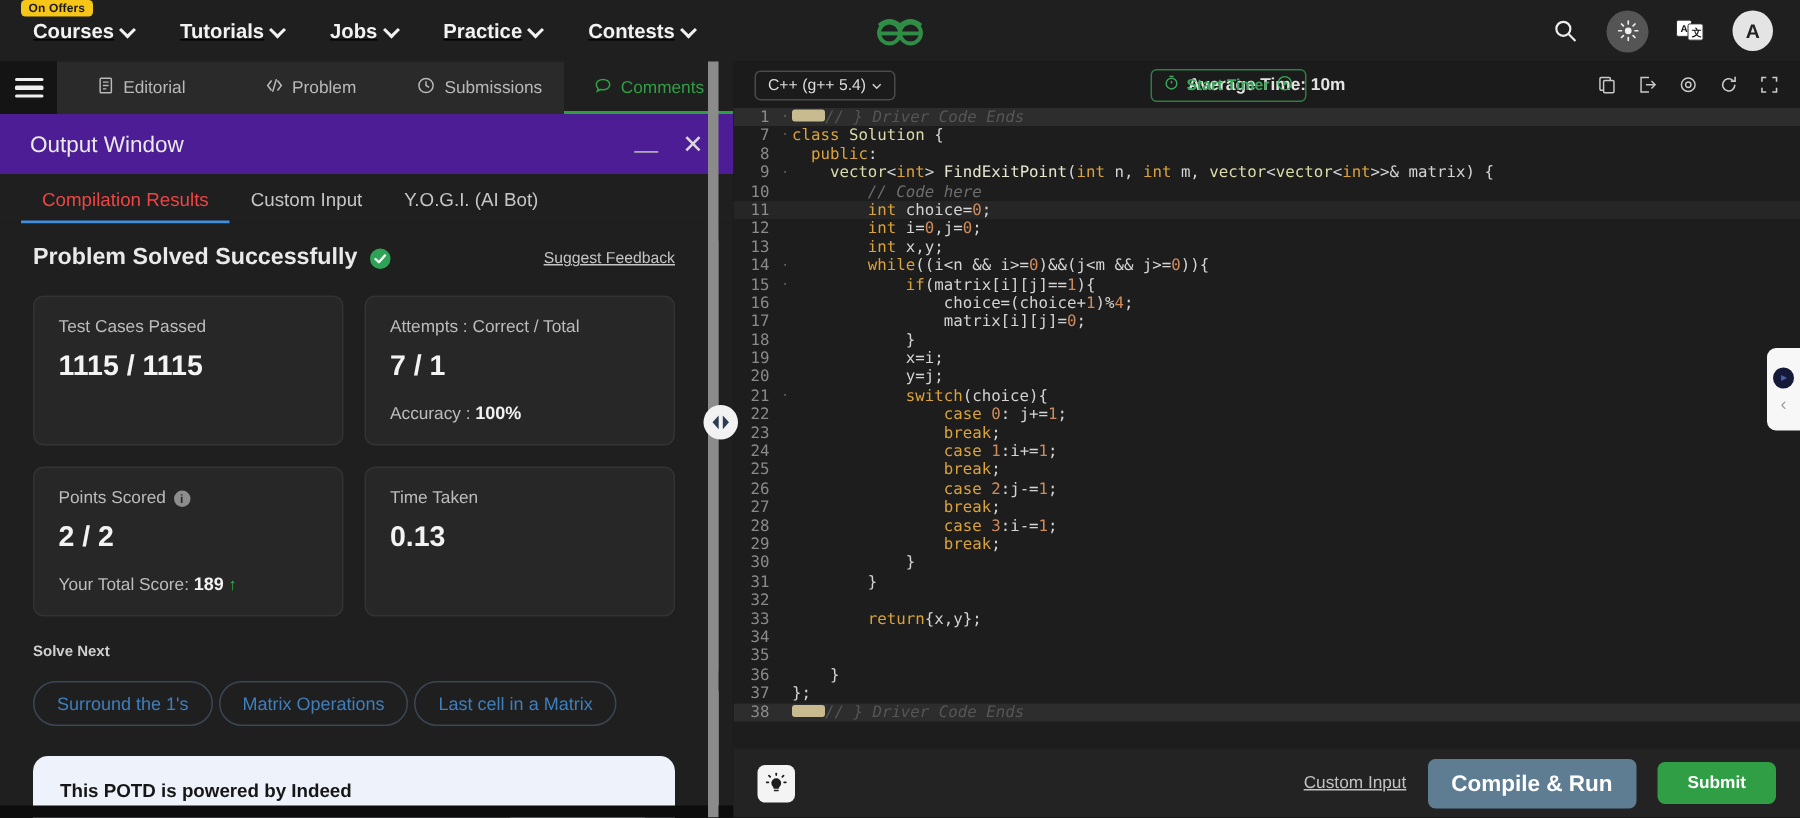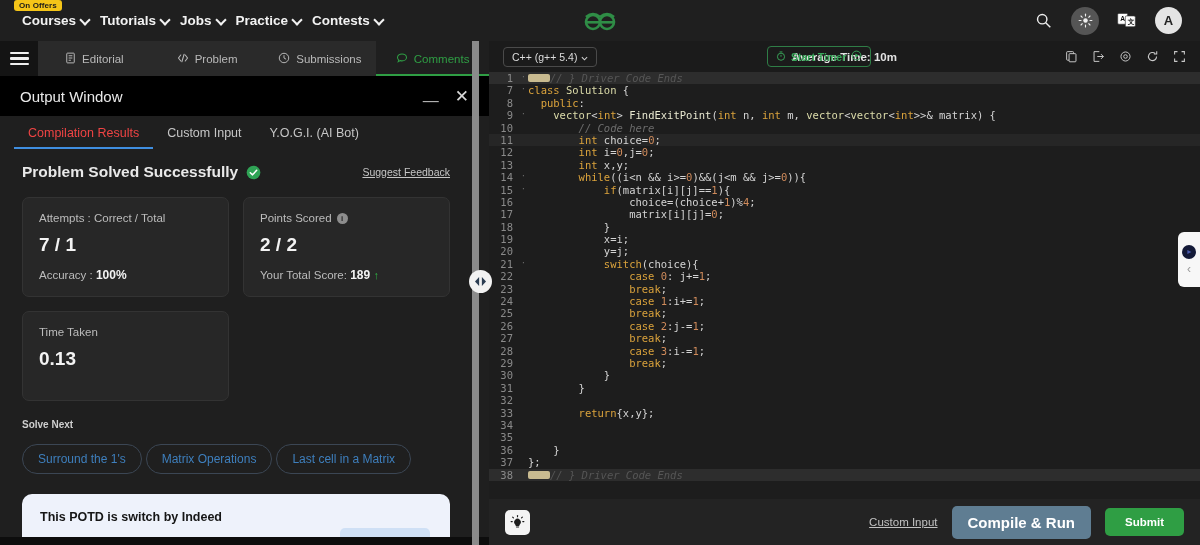--- a/index.html
+++ b/index.html
@@ -9,21 +9,21 @@
     font-family: "Liberation Sans", sans-serif;
     overflow: hidden;
   }
   .app { position: relative; width: 1200px; height: 545px; background: #1b1b1b; }
 
   
   .topnav {
     position: absolute; top: 0; left: 0; width: 1200px; height: 41px;
     background: #1f1f1f; display: flex; align-items: center;
   }
-  .nav-left { display: flex; align-items: center; gap: 10px; padding-left: 22px; }
+  .nav-left { display: flex; align-items: center; gap: 30px; padding-left: 22px; text-decoration: underline; }
   .nav-item {
     position: relative; color: #f2f2f2; font-size: 13.5px; font-weight: bold;
     display: flex; align-items: center; gap: 5px; cursor: pointer; white-space: nowrap;
   }
   .chev { display: inline-block; width: 9px; height: 9px; position: relative; }
   .chev::after {
     content: ''; position: absolute; left: 0; top: 0px;
     width: 6px; height: 6px; border-right: 2px solid #f2f2f2; border-bottom: 2px solid #f2f2f2;
     transform: rotate(45deg);
   }
@@ -75,21 +75,21 @@
     font-size: 11.5px; color: #b9b9b9; cursor: pointer; position: relative;
   }
   .tab.active { color: #2f9e44; background: #1f1f1f; }
   .tab.active::after {
     content: ''; position: absolute; bottom: 0; left: 0; right: 0; height: 2.5px; background: #2f9e44;
   }
   .tab svg { flex: none; }
 
   .ow-header {
     position: absolute; top: 35px; left: 0; width: 489px; height: 40px;
-    background: #000000; display: flex; align-items: center; padding: 0 20px; gap: 44px;
+    background: #4c1d95; display: flex; align-items: center; padding: 0 20px; gap: 44px;
   }
   .ow-title { color: #e9e9e9; font-size: 15px; }
   .ow-actions { margin-left: auto; display: flex; align-items: center; gap: 16px; }
   .ow-min { color: #b5b5b5; font-size: 16px; cursor: pointer; line-height: 1; position: relative; top: 5px; }
   .ow-close { color: #d8d8d8; font-size: 17px; cursor: pointer; line-height: 1; }
 
   .subtabs {
     position: absolute; top: 75px; left: 0; width: 489px; height: 33px;
     background: #1f1f1f; display: flex; align-items: stretch; padding-left: 14px;
   }
@@ -409,20 +409,26 @@
             <svg width="15" height="15" viewBox="0 0 16 16">
               <circle cx="8" cy="8" r="7.3" fill="#2fa355"></circle>
               <polyline points="4.6,8.2 7,10.5 11.4,5.6" fill="none" stroke="#fff" stroke-width="1.6" stroke-linecap="round" stroke-linejoin="round"></polyline>
             </svg>
           </span>
           <div class="suggest-link">Suggest Feedback</div>
         </div>
 
         <div class="cards">
 
+          <div class="card">
+            <div class="card-label">
+              <span>Test Cases Passed</span>
+            </div>
+            <div class="card-value">1115 / 1115</div>
+          </div>
 
           <div class="card">
             <div class="card-label">
               <span>Attempts : Correct / Total</span>
             </div>
             <div class="card-value">7 / 1</div>
             <div class="card-sub">
               <span>Accuracy : </span><b>100%</b>
             </div>
           </div>
@@ -449,21 +455,21 @@
         </div>
 
         <div class="solve-next-title">Solve Next</div>
         <div class="chips">
           <div class="chip">Surround the 1's</div>
           <div class="chip">Matrix Operations</div>
           <div class="chip">Last cell in a Matrix</div>
         </div>
 
         <div class="potd-banner">
-          <div class="potd-text">This POTD is switch by Indeed</div>
+          <div class="potd-text">This POTD is powered by Indeed</div>
           <div class="potd-btn"></div>
         </div>
 
       </div>
     </div>
 
     <div class="left-scrollbar">
       <div class="thumb"></div>
       <div class="thumb2"></div>
     </div>

